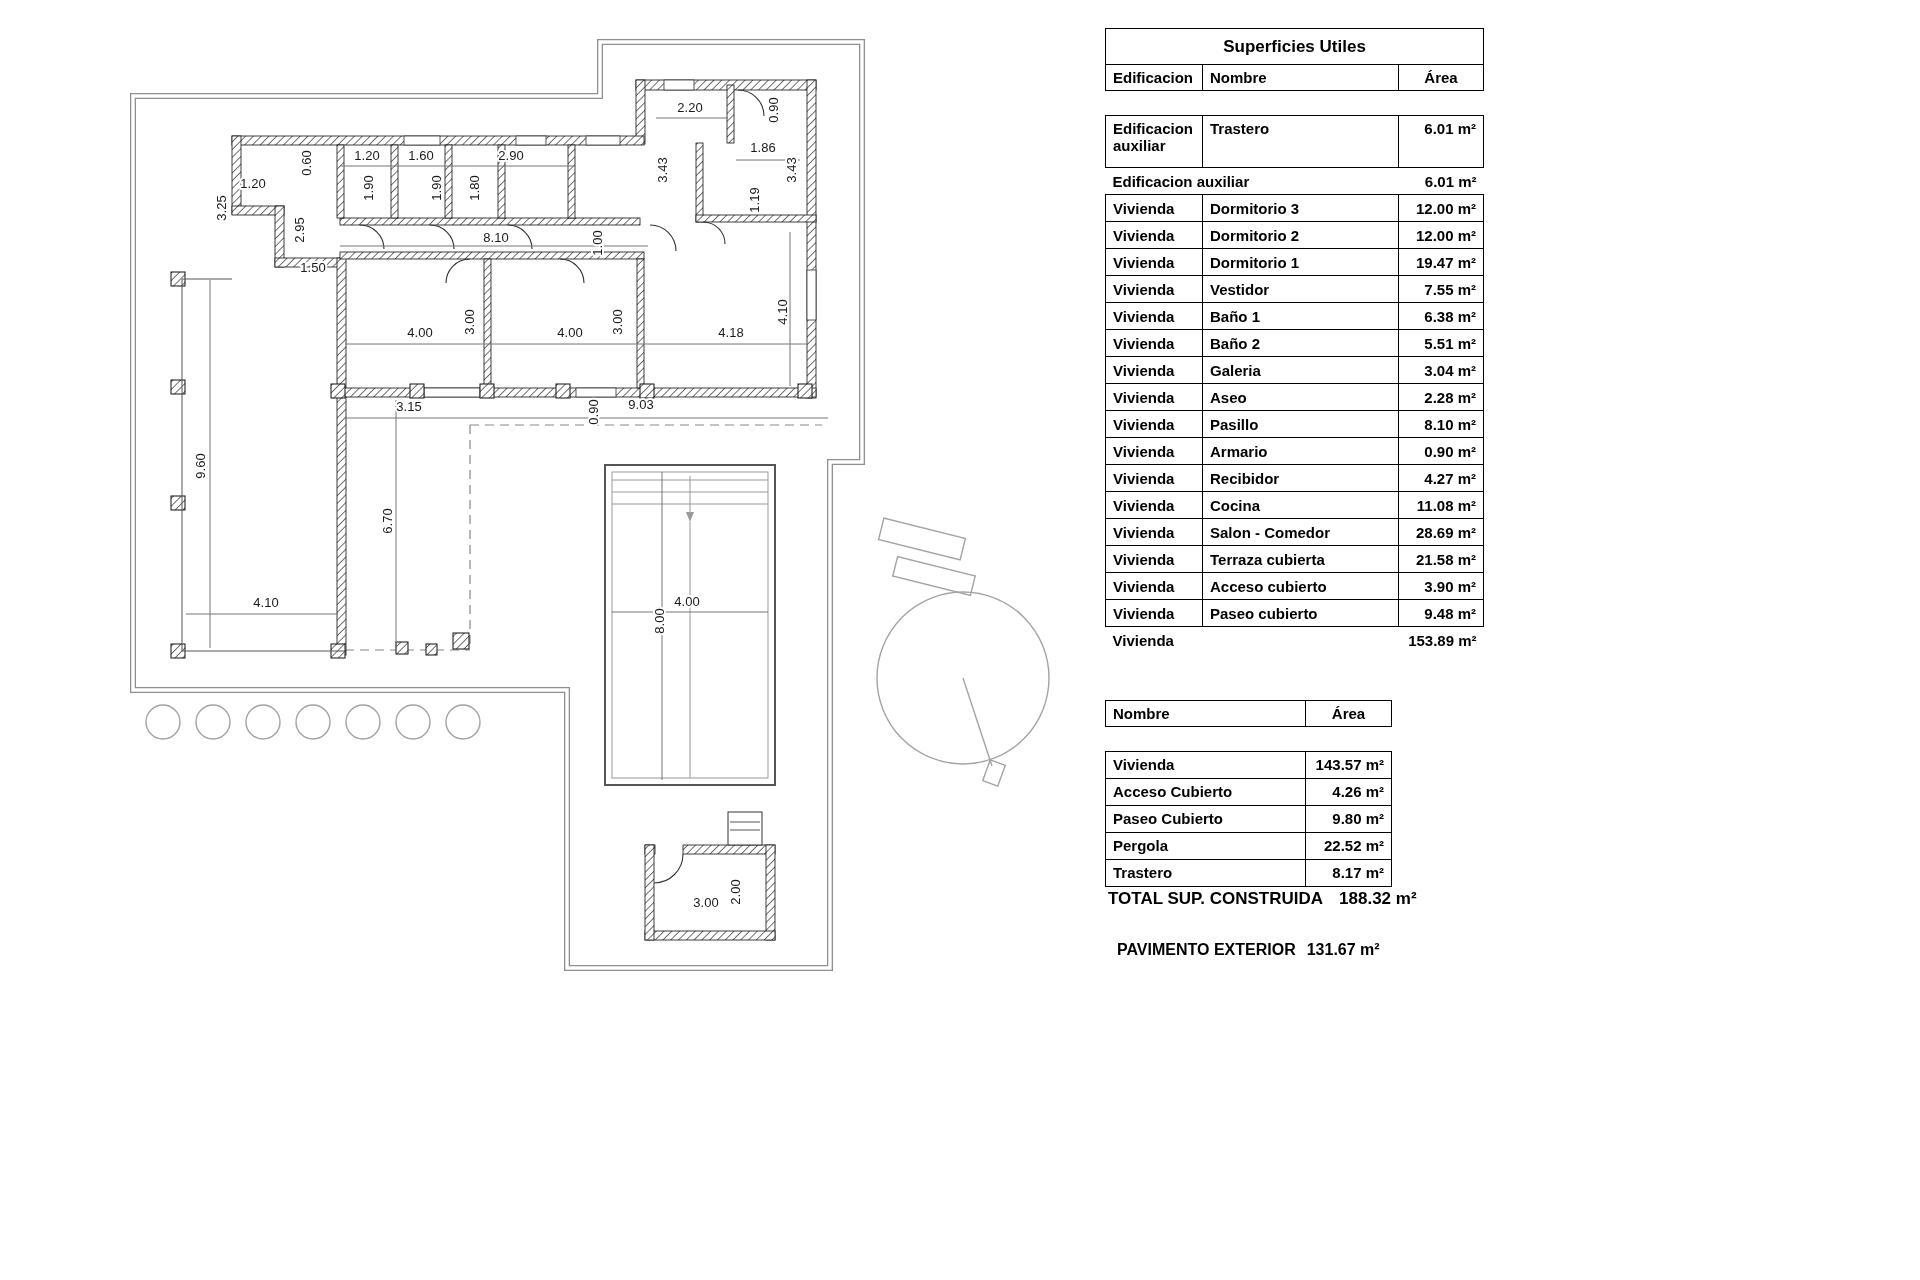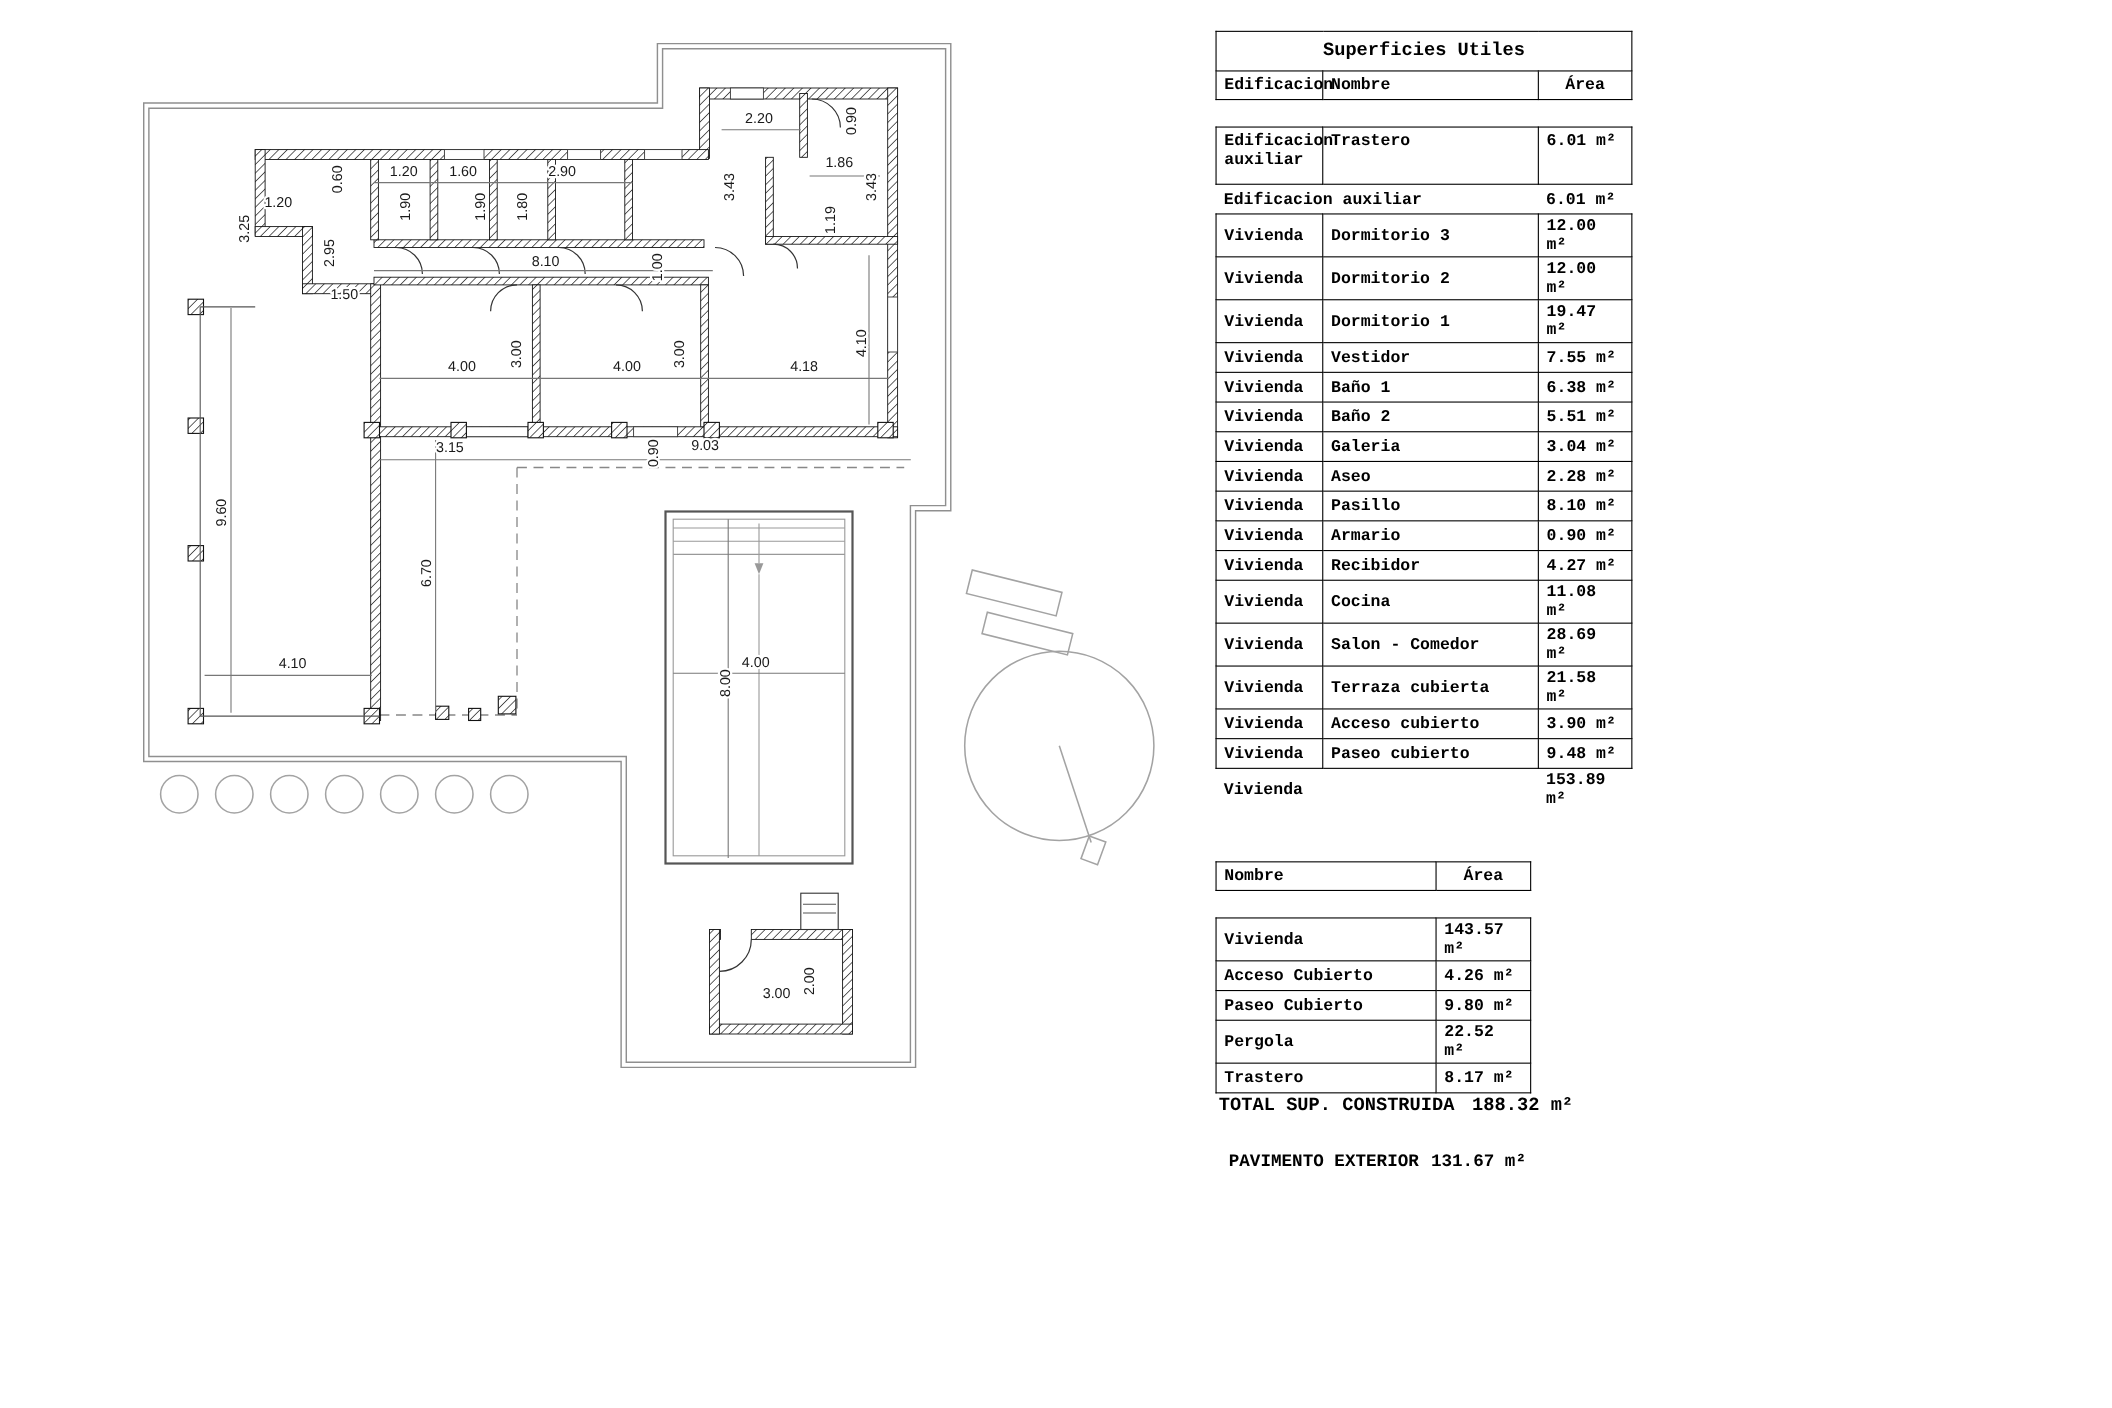--- a/index.html
+++ b/index.html
@@ -17,26 +17,26 @@
   .dimline { stroke:#777; stroke-width:1; fill:none; }
   .dash { stroke:#888; stroke-width:1.2; fill:none; stroke-dasharray:9 6; }
   .arc  { stroke:#333; stroke-width:1.1; fill:none; }
   .win  { fill:#fff; stroke:#333; stroke-width:0.8; }
   .poolline { stroke:#999; stroke-width:1; fill:none; }
   .gray { stroke:#a3a3a3; stroke-width:1.4; fill:none; }
   .dim  { font:13px "Liberation Sans", sans-serif; fill:#1a1a1a; text-anchor:middle;
           paint-order:stroke; stroke:#fff; stroke-width:4px; stroke-linejoin:round; }
 
   
-  .tables { position:absolute; left:1105px; top:28px; width:378px;font-family:Liberation Mono, monospace; }
+  .tables { position:absolute; left:1105px; top:28px; width:378px; }
   table { border-collapse:collapse; table-layout:fixed; }
   #tbl-utiles { width:378px; }
   #tbl-construida { width:286px; }
   td { font-weight:bold; font-size:15px; padding:2px 7px; vertical-align:middle; }
-  .num { }
+  .num { text-align:right; }
   tr.title-row td { border:1px solid #000; text-align:center; font-size:17px; height:36px; }
   tr.head-row td  { border:1px solid #000; height:26px; }
   tr.head-row td.hdr-area { text-align:center; }
   tr.spacer td { border:none; height:25px; }
   tr.data-row td { border:1px solid #000; height:27px; }
   tr.tall td { height:52px; vertical-align:top; padding-top:4px; }
   tr.subtotal td { border:none; height:27px; }
   tr.total td { border:none; font-size:17px; height:32px; }
   .tbl2 { margin-top:46px; }
   .total-line { display:flex; gap:16px; font-weight:bold; font-size:17px; margin-top:2px; padding-left:3px; }

